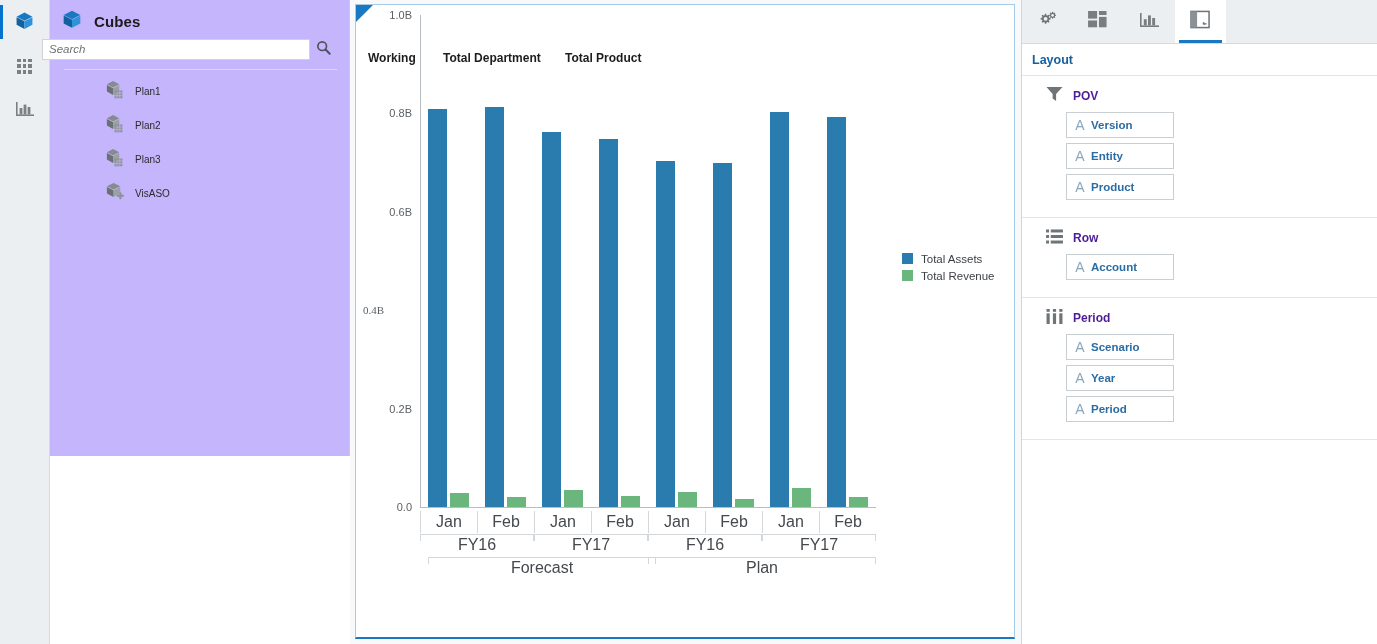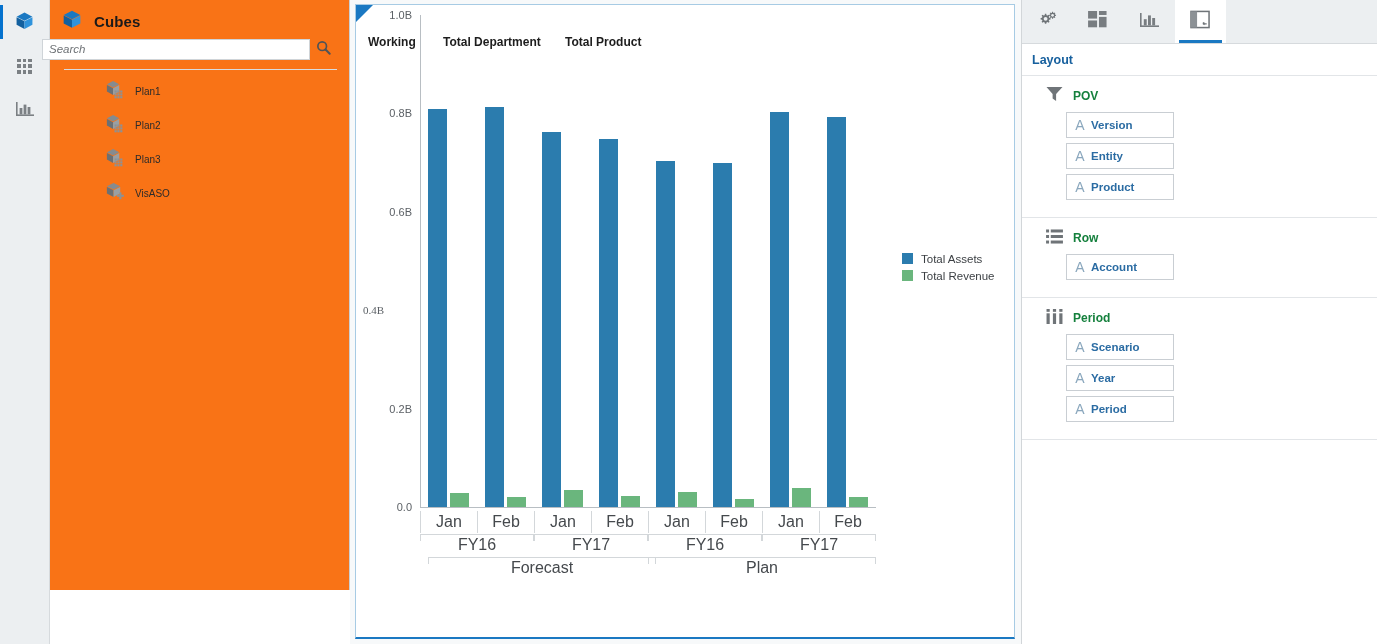--- a/index.html
+++ b/index.html
@@ -34,22 +34,22 @@
   .rail-btn:nth-child(1) { margin-top: 5px; }
   .rail-btn:nth-child(2) { margin-top: 10px; }
   .rail-btn:nth-child(3) { margin-top: 10px; }
 
   
   .grid9 { width: 15px; height: 15px; display: grid; grid-template-columns: repeat(3,1fr); grid-template-rows: repeat(3,1fr); gap: 2px; }
   .grid9 i { background: #7b8084; display: block; }
 
   
   .cubes-panel {
-    width: 300px; height: 590px;
-    background: #f97316;
+    width: 300px; height: 456px;
+    background: #c4b5fd;
     border-right: 1px solid #c9ced2;
     box-sizing: border-box;
     flex: 0 0 300px;
     position: relative;
   }
   .cubes-header {
     display: flex; align-items: center;
     height: 34px; padding: 4px 0 0 12px;
   }
   .cubes-title {
@@ -100,21 +100,21 @@
     box-sizing: border-box;
     overflow: hidden;
   }
   .corner-tri {
     position: absolute; left: 0; top: 0;
     width: 0; height: 0;
     border-top: 17px solid #1a78c2;
     border-right: 17px solid transparent;
   }
   .pov-bar {
-    position: absolute; left: 12px; top: 30px;
+    position: absolute; left: 12px; top: 46px;
     display: flex; align-items: center; gap: 0;
   }
   .pov-item {
     font-size: 12px; font-weight: bold; color: #1d1d1d;
     white-space: nowrap;
   }
   .pov-item.p1 { width: 75px; }
   .pov-item.p2 { width: 122px; }
 
   .plot {
@@ -188,21 +188,21 @@
     border-bottom: 1px solid #e2e5e8;
     box-sizing: border-box;
   }
   .rp-section { border-bottom: 1px solid #e2e5e8; padding: 10px 0 12px 0; }
   .rp-section.last { border-bottom: 1px solid #e2e5e8; }
   .rp-sec-head {
     display: flex; align-items: center;
     padding-left: 24px; height: 20px; margin-bottom: 6px;
   }
   .rp-sec-label {
-    font-size: 12px; font-weight: bold; color: #15803d; margin-left: 10px;
+    font-size: 12px; font-weight: bold; color: #4c1d95; margin-left: 10px;
   }
   .chip {
     width: 108px; height: 26px;
     margin: 0 0 5px 44px;
     border: 1px solid #c9ced3;
     background: #ffffff;
     display: flex; align-items: center;
     box-sizing: border-box; cursor: pointer;
   }
   .chip-a {

